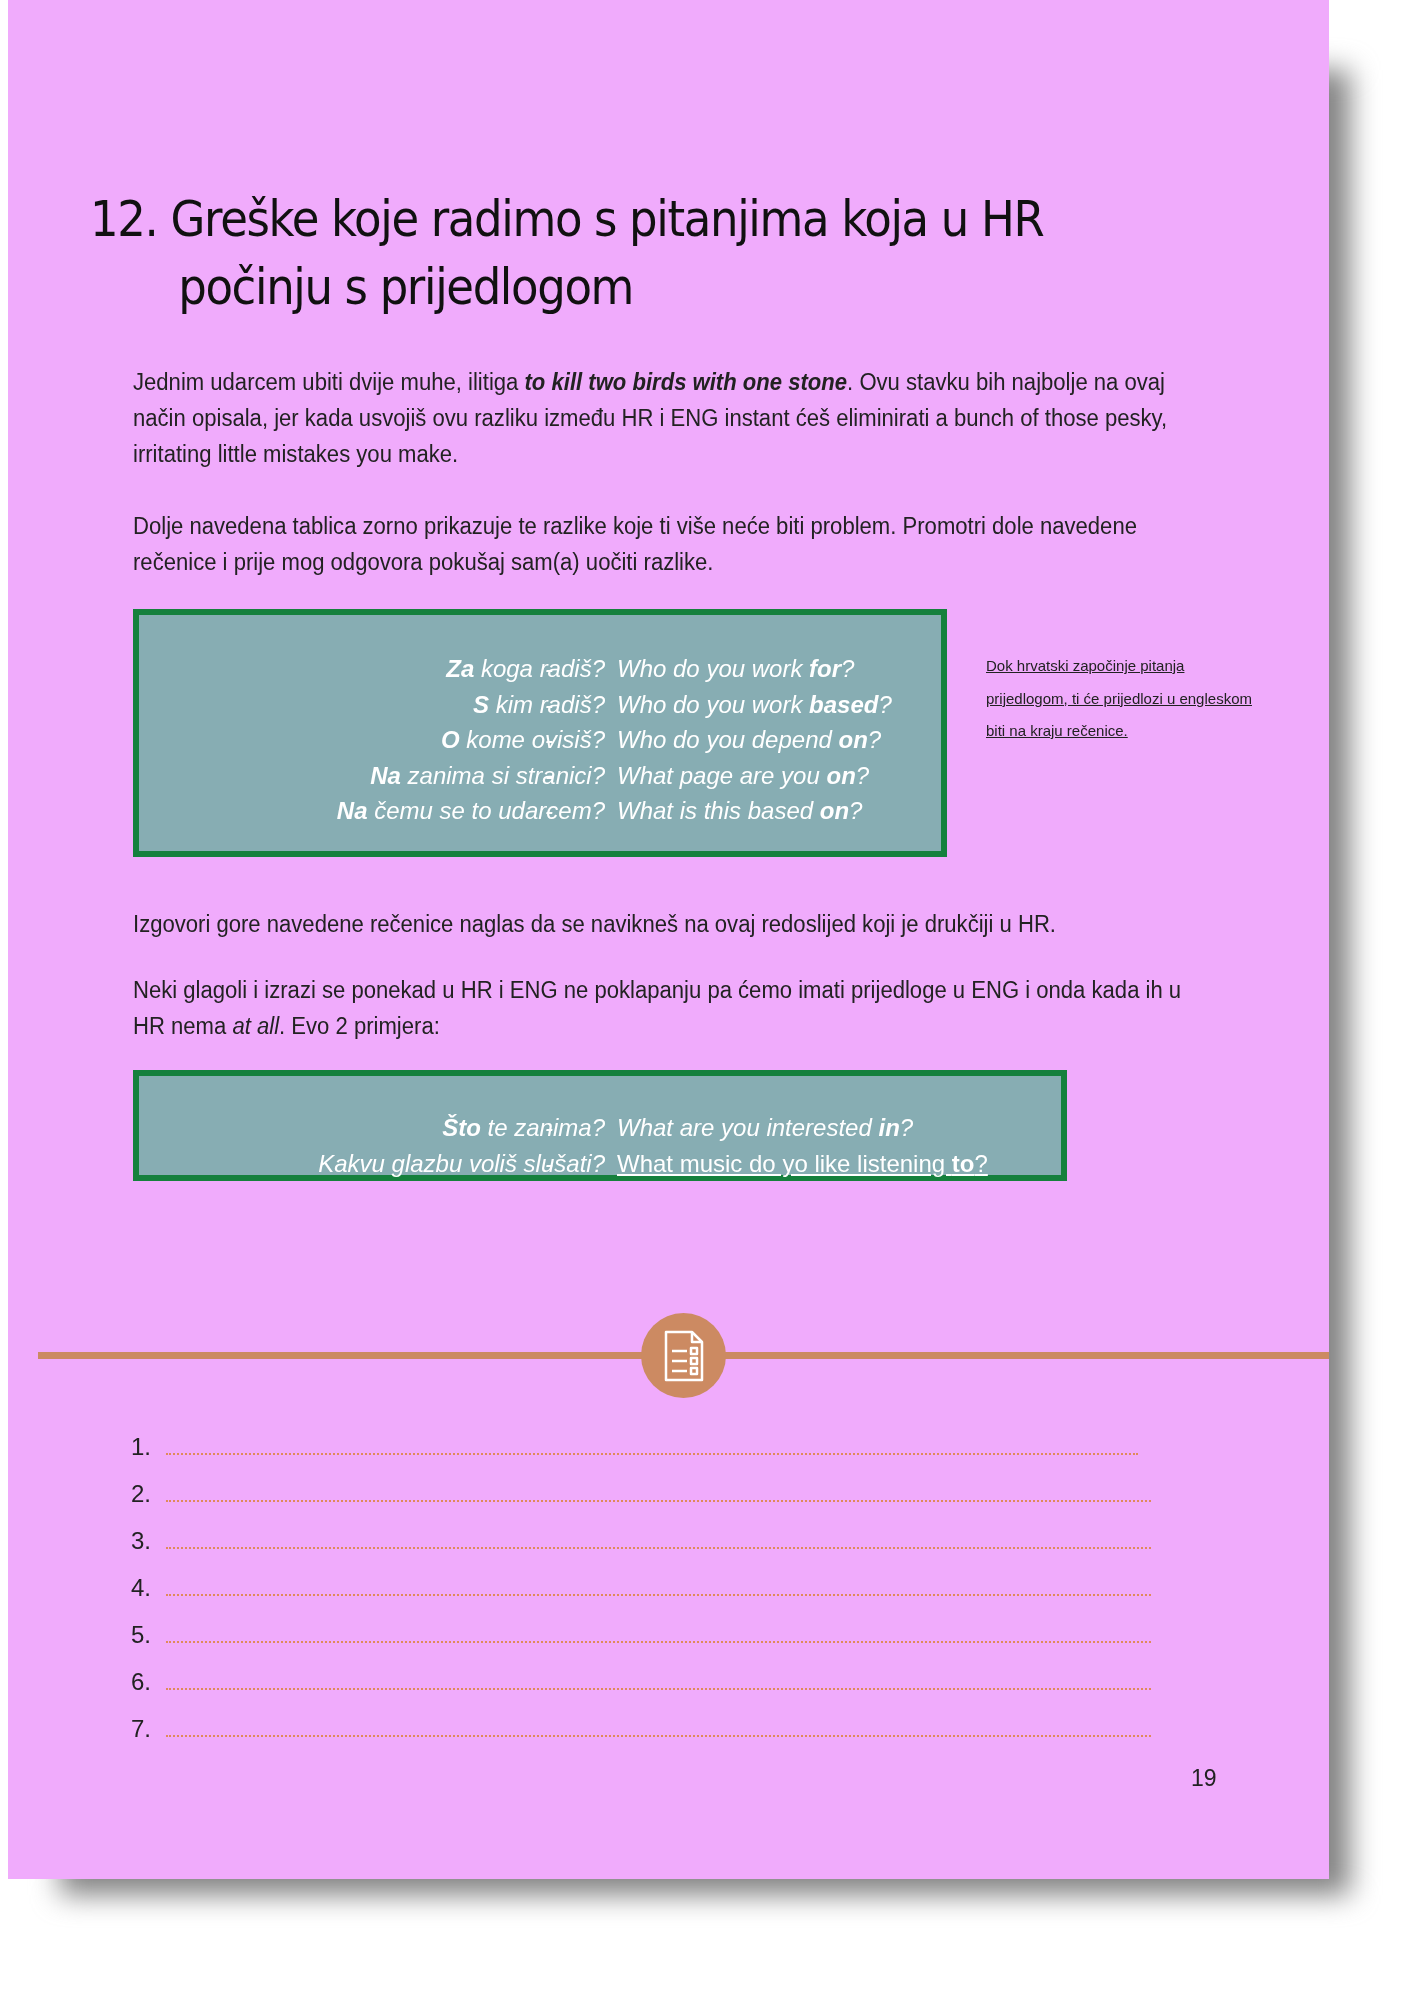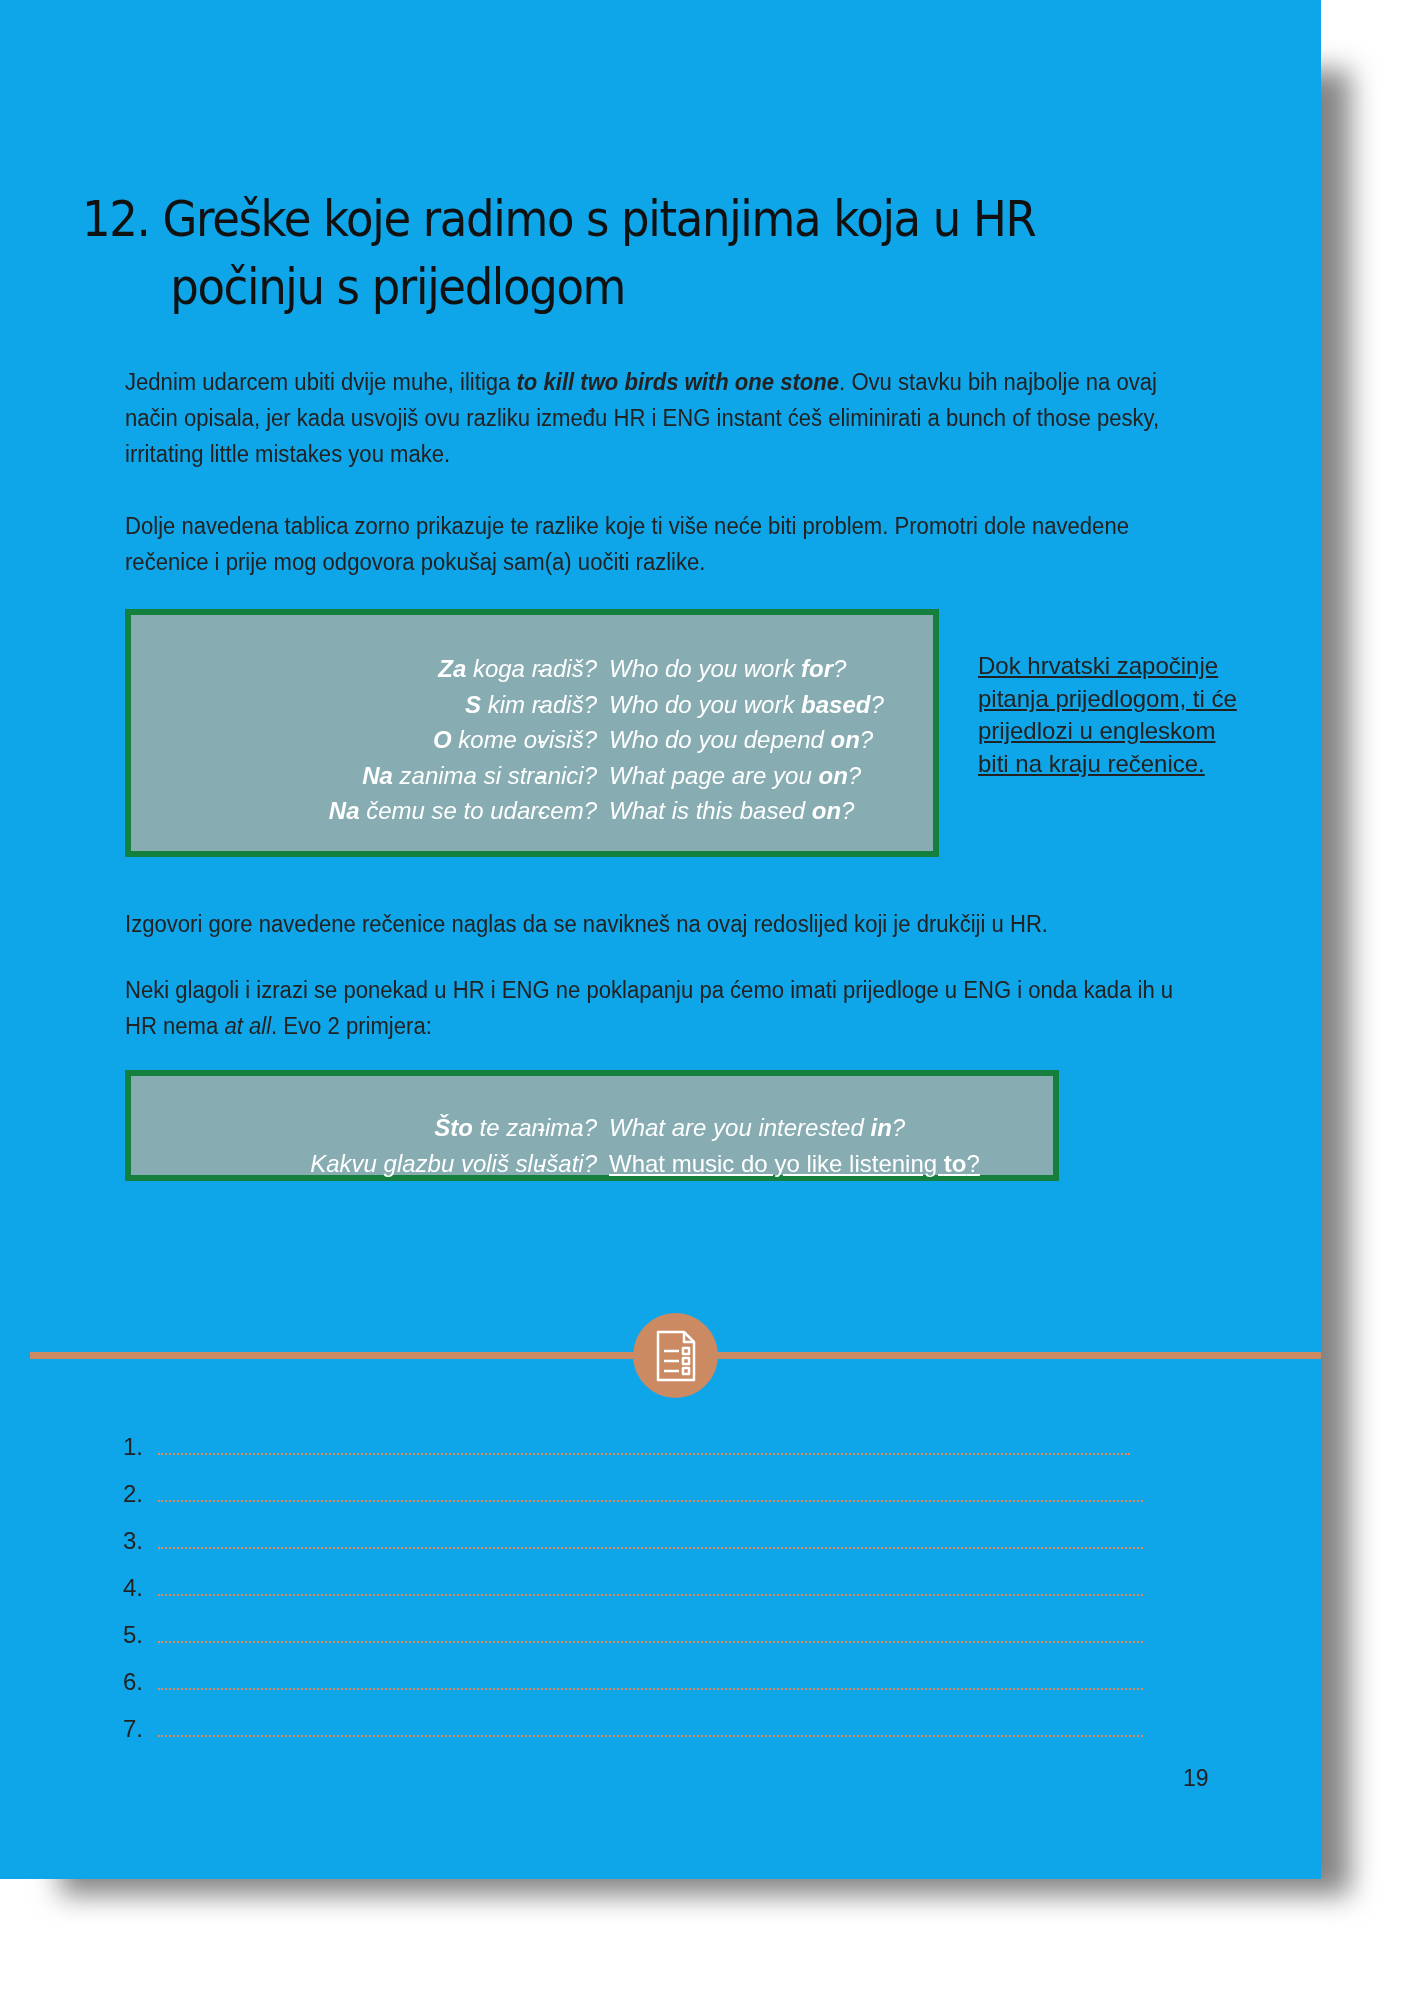--- a/index.html
+++ b/index.html
@@ -5,21 +5,21 @@
   html, body { margin: 0; padding: 0; }
   body {
     width: 1414px; height: 2000px; background: #ffffff; position: relative; overflow: hidden;
     font-family: "Liberation Sans", "DejaVu Sans", sans-serif; color: #1a1a1a;
   }
   .shadow {
     position: absolute; left: 60px; top: 70px; width: 1290px; height: 1825px;
     background: #838383; filter: blur(14px);
   }
   .page {
-    position: absolute; left: 0; top: 0; width: 1321px; height: 1879px; background: #0ea5e9;
+    position: absolute; left: 8px; top: 0; width: 1321px; height: 1879px; background: #f0abfc;
   }
   .title {
     position: absolute; left: 82px; top: 185px; width: 1150px;
     font-family: "DejaVu Sans", sans-serif; font-size: 50px; line-height: 68px;
     letter-spacing: -1.5px; color: #111; transform: scaleX(0.9); transform-origin: left top;
   }
   .title .line2 { display: block; padding-left: 98px; }
   .para {
     position: absolute; left: 125px; width: 1100px;
     font-size: 23px; line-height: 36px; color: #222;
@@ -31,21 +31,21 @@
     font-style: italic; font-size: 24px; line-height: 35.5px;
   }
   .box .row { position: relative; height: 35.5px; }
   .box .hr { position: absolute; right: 0; text-align: right; white-space: nowrap; }
   .box .dash { position: absolute; text-align: center; width: 20px; }
   .box .en { position: absolute; white-space: nowrap; }
   .box b { font-weight: bold; }
   .box .upright { font-style: normal; text-decoration: underline; }
   .note {
     position: absolute; left: 978px; top: 650px; width: 270px;
-    font-size: 24px; line-height: 32.5px; text-decoration: underline; color: #222;
+    font-size: 15px; line-height: 32.5px; text-decoration: underline; color: #222;
   }
   .answer-heading {
     position: absolute; left: 125px; top: 1282px; font-weight: bold; font-size: 23px;
     line-height: 33px; color: #111;
   }
   .divider {
     position: absolute; left: 30px; top: 1352px; width: 1291px; height: 7px; background: #cc8a62;
   }
   .icon-circle {
     position: absolute; left: 633px; top: 1313px; width: 85px; height: 85px;

